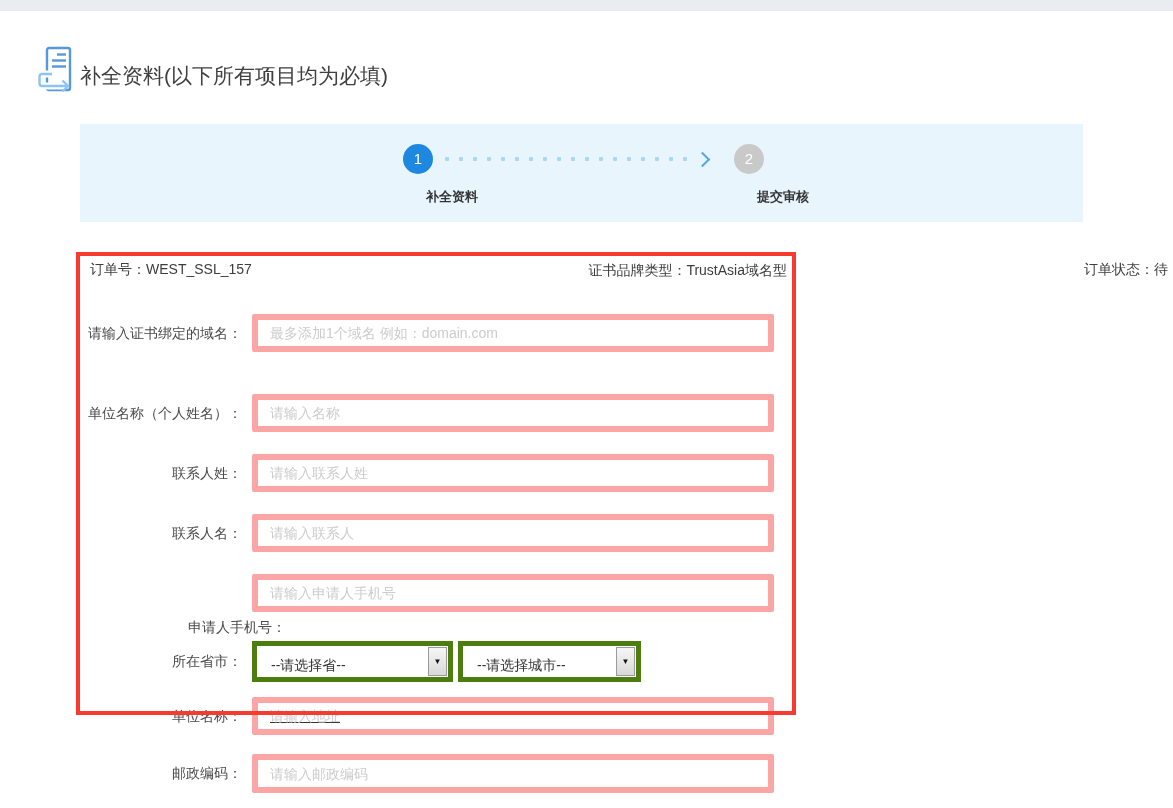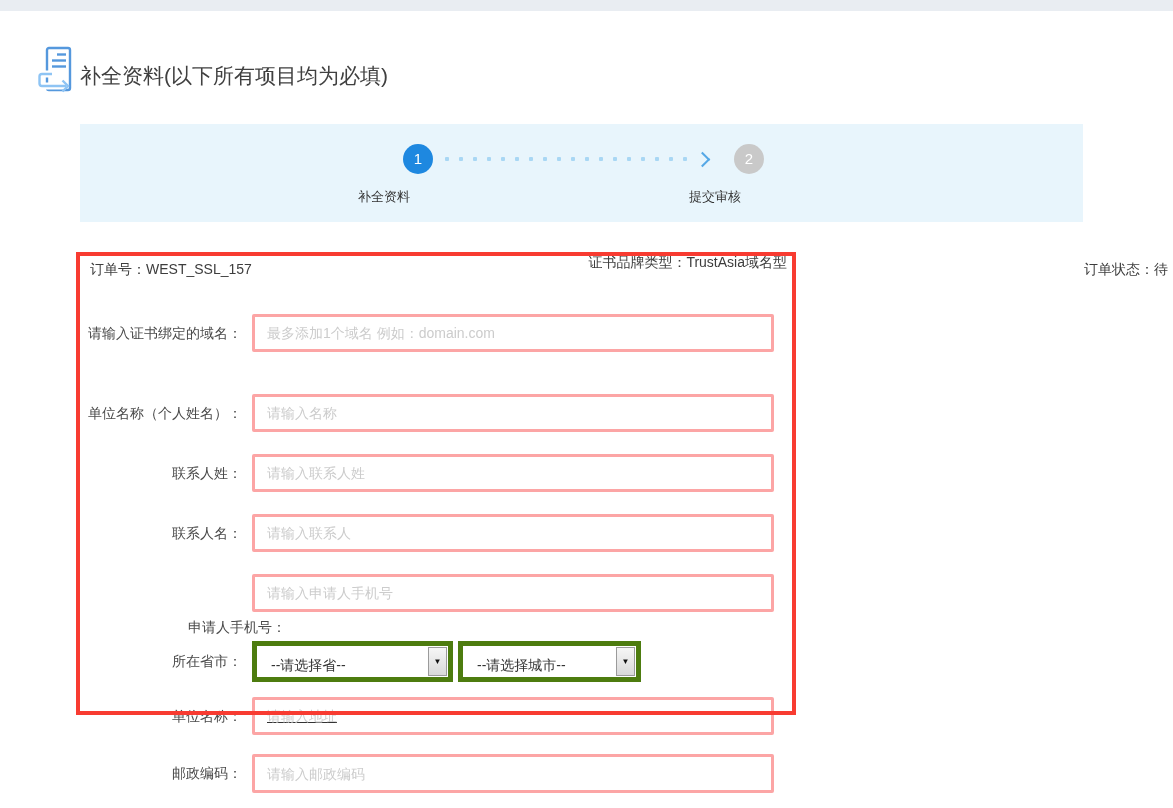--- a/index.html
+++ b/index.html
@@ -21,35 +21,35 @@
     color:#ffffff;font-size:15px;text-align:center;line-height:30px;}
   .step-circle.active{background:#1e88e0;}
   .step-circle.pending{background:#c9c9c9;}
   .step1{left:323px;top:20px;}
   .step2{left:654px;top:20px;}
   .step-dots{position:absolute;left:360px;top:31px;width:250px;height:8px;
     background-image:radial-gradient(circle,#a9d7f4 2px,rgba(0,0,0,0) 2.5px);
     background-size:14px 8px;background-repeat:repeat-x;background-position:0 50%;}
   .step-chevron{position:absolute;left:617px;top:30px;width:9px;height:9px;
     border-top:2px solid #55a8e6;border-right:2px solid #55a8e6;transform:rotate(45deg);}
-  .step-label{position:absolute;top:64px;width:120px;text-align:left;font-size:13px;color:#333;}
+  .step-label{position:absolute;top:64px;width:120px;text-align:right;font-size:13px;color:#333;font-weight:bold;}
   .step-label.l1{left:278px;}
   .step-label.l2{left:609px;}
   
   .order-no{left:90px;top:261px;font-size:14px;white-space:nowrap;}
-  .brand-type{right:386px;top:254px;font-size:14px;white-space:nowrap;}
+  .brand-type{right:386px;top:262px;font-size:14px;white-space:nowrap;}
   .order-status{left:1084px;top:261px;font-size:14px;white-space:nowrap;}
   
   .red-box{left:76px;top:252px;width:720px;height:463px;box-sizing:border-box;
     border:4px solid #f83b31;z-index:6;pointer-events:none;}
   
   .row-label{position:absolute;left:76px;width:166px;text-align:right;
     font-size:14px;color:#4a4a4a;white-space:nowrap;}
   .text-input{position:absolute;left:252px;width:522px;height:38px;box-sizing:border-box;
-    border:3px solid #fca5a5;border-radius:2px;background:#fff;
+    border:6px solid #fca5a5;border-radius:2px;background:#fff;
     padding:0 12px;font-size:14px;color:#333;outline:none;
     font-family:"Liberation Sans","DejaVu Sans",sans-serif;}
   .text-input::placeholder{color:#ccc;opacity:1;}
   .fake-select{position:absolute;height:41px;box-sizing:border-box;border:5px solid #4d7c0f;
     background:#fff;cursor:default;}
   .fake-select .select-text{position:absolute;left:14px;top:0;line-height:39px;font-size:14px;color:#333;white-space:nowrap;}
   .select-arrow{position:absolute;top:1px;right:1px;bottom:1px;width:19px;
     border:1px solid #9b9b9b;box-sizing:border-box;
     background:linear-gradient(#f6f6f6,#d9d9d9);
     display:flex;align-items:center;justify-content:center;

